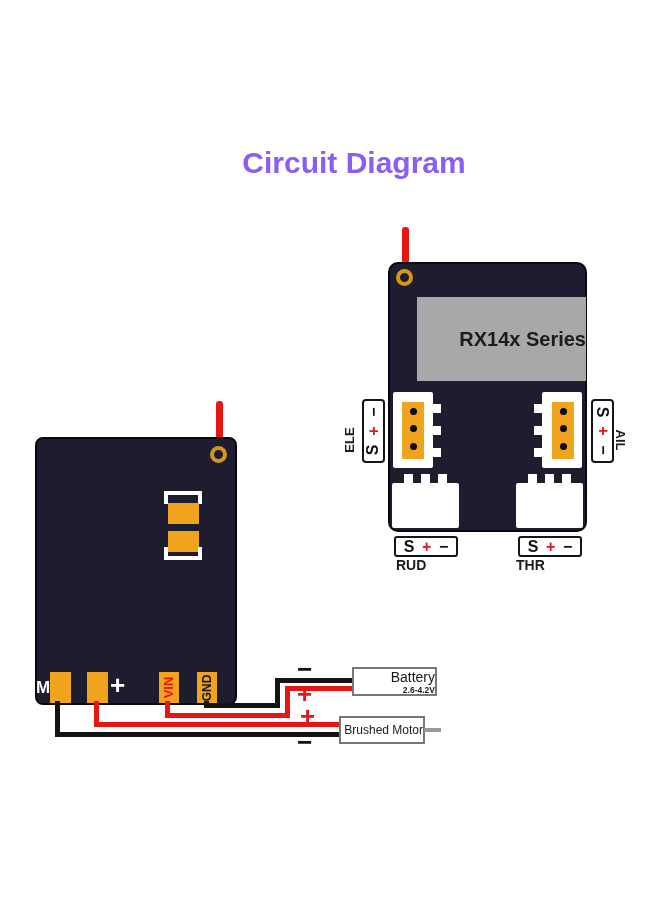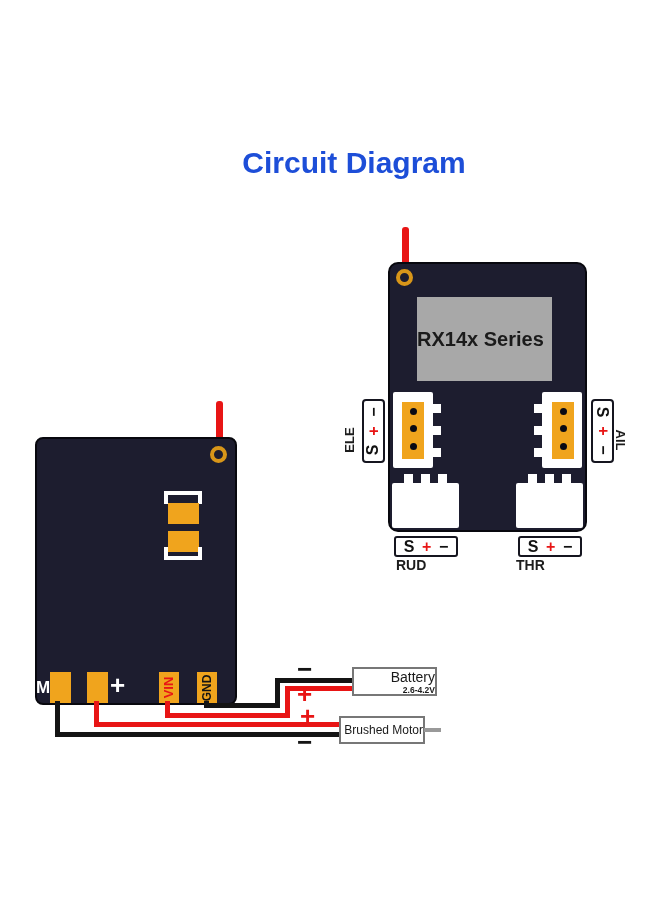--- a/index.html
+++ b/index.html
@@ -1,27 +1,27 @@
 <!DOCTYPE html>
 <html style="--board: #1d1d2f; --pad-orange: #f0a41d; --ring-orange: #d89619; --wire-red: #e81515; --wire-black: #141414; --screen-gray: #a8a8a8;"><head>
 <meta charset="utf-8">
 <style>
   html,body{margin:0;padding:0;background:#fff;}
   .stage{position:relative;width:660px;height:900px;background:#ffffff;overflow:hidden;
          font-family:"Liberation Sans",sans-serif;}
   .abs{position:absolute;}
   .title{position:absolute;left:354px;top:146px;transform:translateX(-50%);
-         font-size:30px;font-weight:bold;color:#1d4ed8;white-space:nowrap;}
+         font-size:30px;font-weight:bold;color:#8b5cf6;white-space:nowrap;}
   .board{position:absolute;background:var(--board,#1d1d2f);border:2px solid #08080e;box-sizing:border-box;}
   .wire{position:absolute;}
   .wire.red{background:var(--wire-red,#e81515);}
   .wire.black{background:var(--wire-black,#141414);}
   .antenna{position:absolute;background:var(--wire-red,#e81515);border-radius:3px 3px 0 0;}
   .ring{position:absolute;width:9px;height:9px;border:4px solid var(--ring-orange,#d89619);border-radius:50%;}
-  .screen{position:absolute;background:var(--screen-gray,#a8a8a8);display:flex;align-items:center;justify-content:flex-start;}
+  .screen{position:absolute;background:var(--screen-gray,#a8a8a8);display:flex;align-items:center;justify-content:flex-end;padding-left:34px;}
   .screen span{font-size:20px;font-weight:600;color:#1b1b1b;}
   .conn{position:absolute;background:#ffffff;border-radius:2px;}
   .conn-strip{position:absolute;background:var(--pad-orange,#f0a41d);}
   .dot{position:absolute;width:7px;height:7px;border-radius:50%;background:#0a0a14;}
   .tooth{position:absolute;background:#ffffff;}
   .vbox{position:absolute;width:23px;height:64px;background:#fff;border:2px solid #15151f;border-radius:4px;
         box-sizing:border-box;display:flex;flex-direction:column;align-items:center;justify-content:space-between;
         padding:3px 0;font-weight:bold;font-size:16px;color:#111;line-height:1;}
   .hbox{position:absolute;width:64px;height:21px;background:#fff;border:2px solid #15151f;border-radius:3px;
         box-sizing:border-box;display:flex;align-items:center;justify-content:space-evenly;

